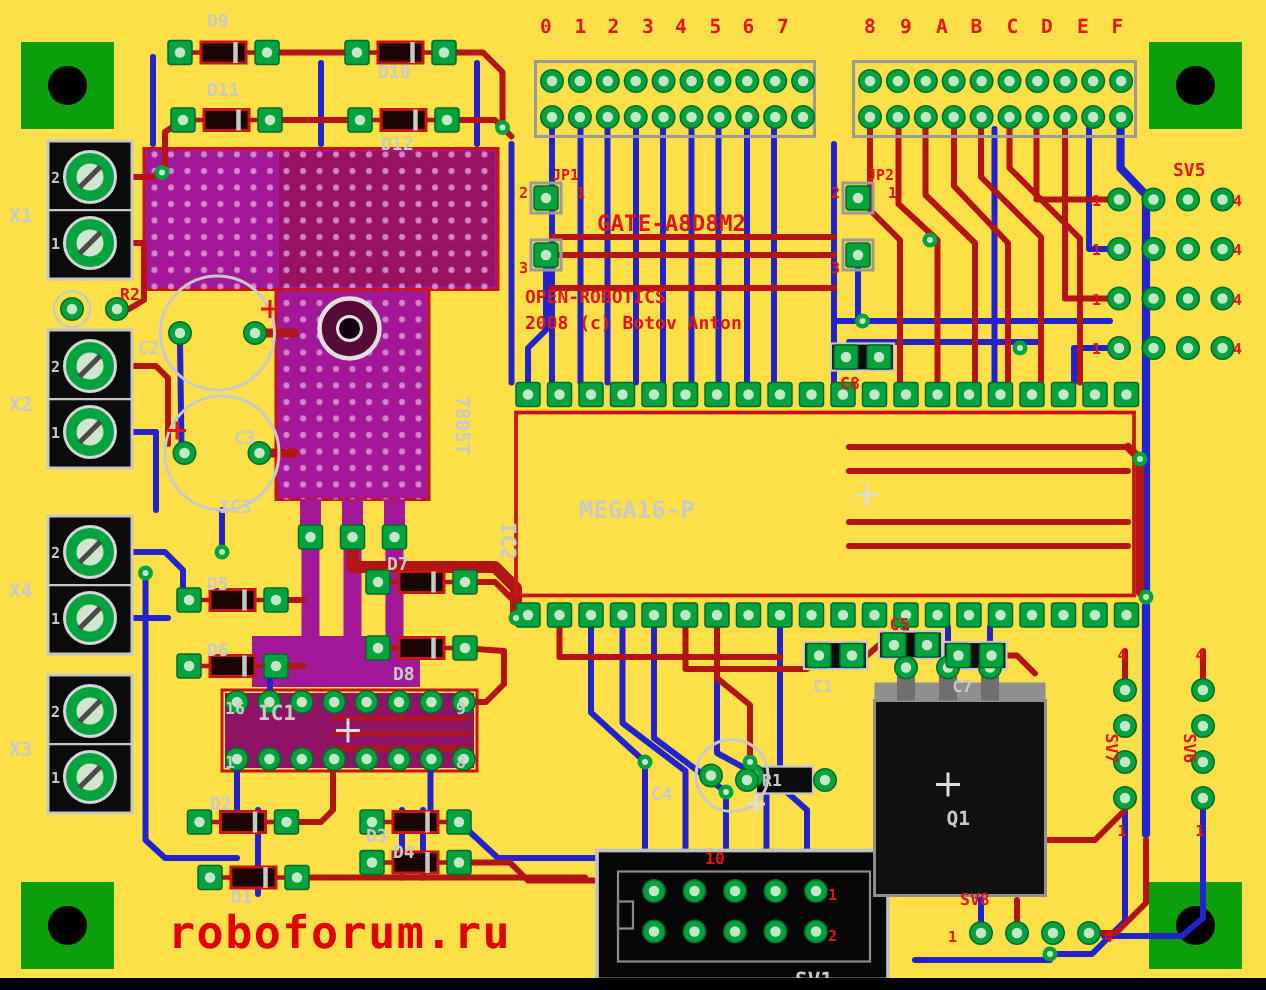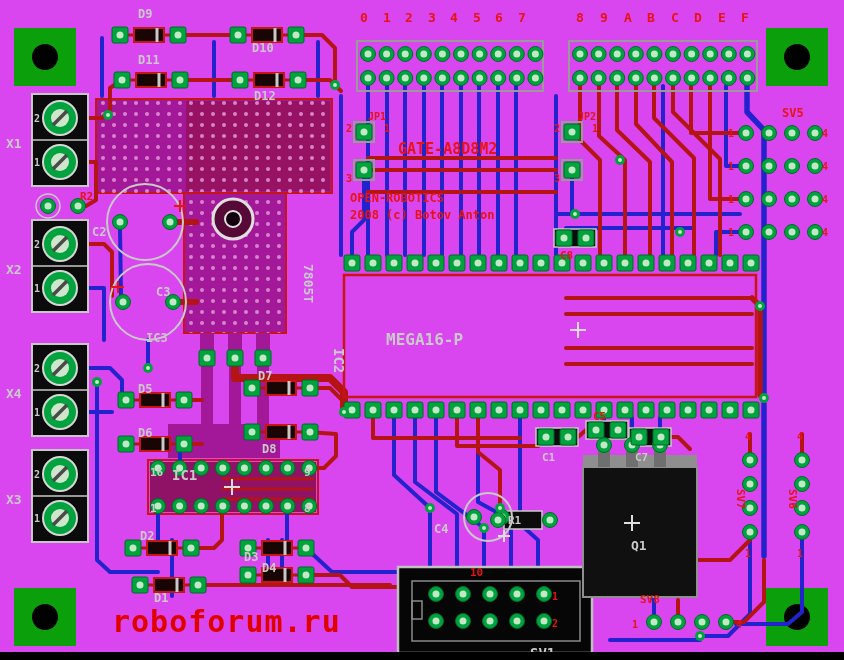--- a/index.html
+++ b/index.html
@@ -1,16 +1,16 @@
 <!DOCTYPE html>
 <html><head>
 <meta charset="utf-8">
 <style>
   html,body{margin:0;padding:0;background:#000;}
-  .board{position:relative;width:844px;height:652px;background:#d946ef;overflow:hidden;}
+  .board{position:relative;width:844px;height:652px;background:#fde047;overflow:hidden;}
   svg{display:block;}
   text{font-family:"DejaVu Sans Mono",monospace;}
   .silk{fill:#C9C9C9;font-weight:bold;}
   .redt{fill:#E61414;font-weight:bold;}
   .brand{fill:#E00000;font-weight:bold;letter-spacing:1px;}
   polyline{fill:none;stroke-linecap:round;stroke-linejoin:round;}
   .tb polyline{stroke:#2323CE;stroke-width:4;}
   .tt polyline{stroke:#B41414;stroke-width:4;}
   polyline.w5{stroke-width:5.5;}
   polyline.w6{stroke-width:6;}

